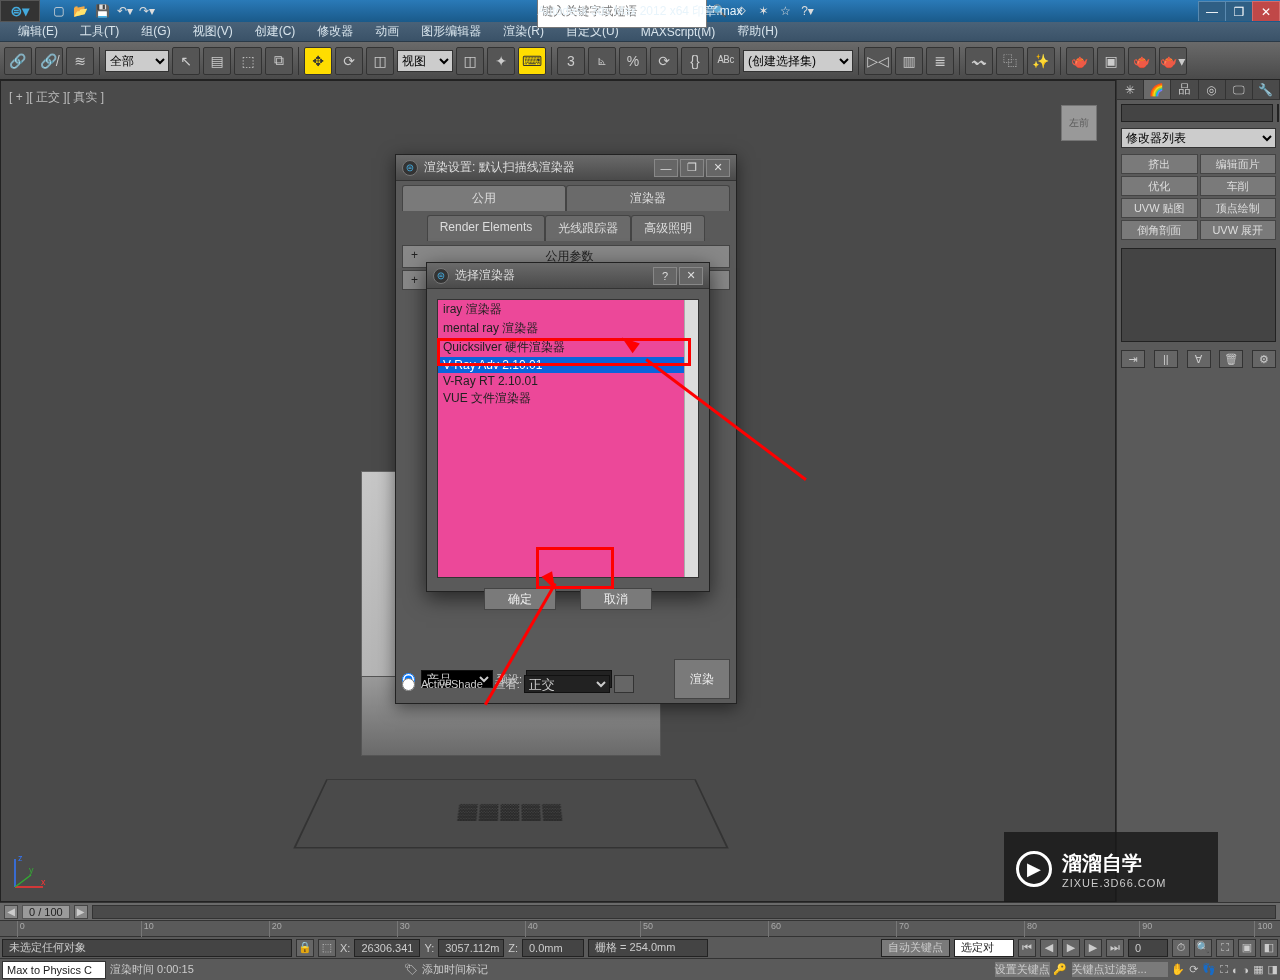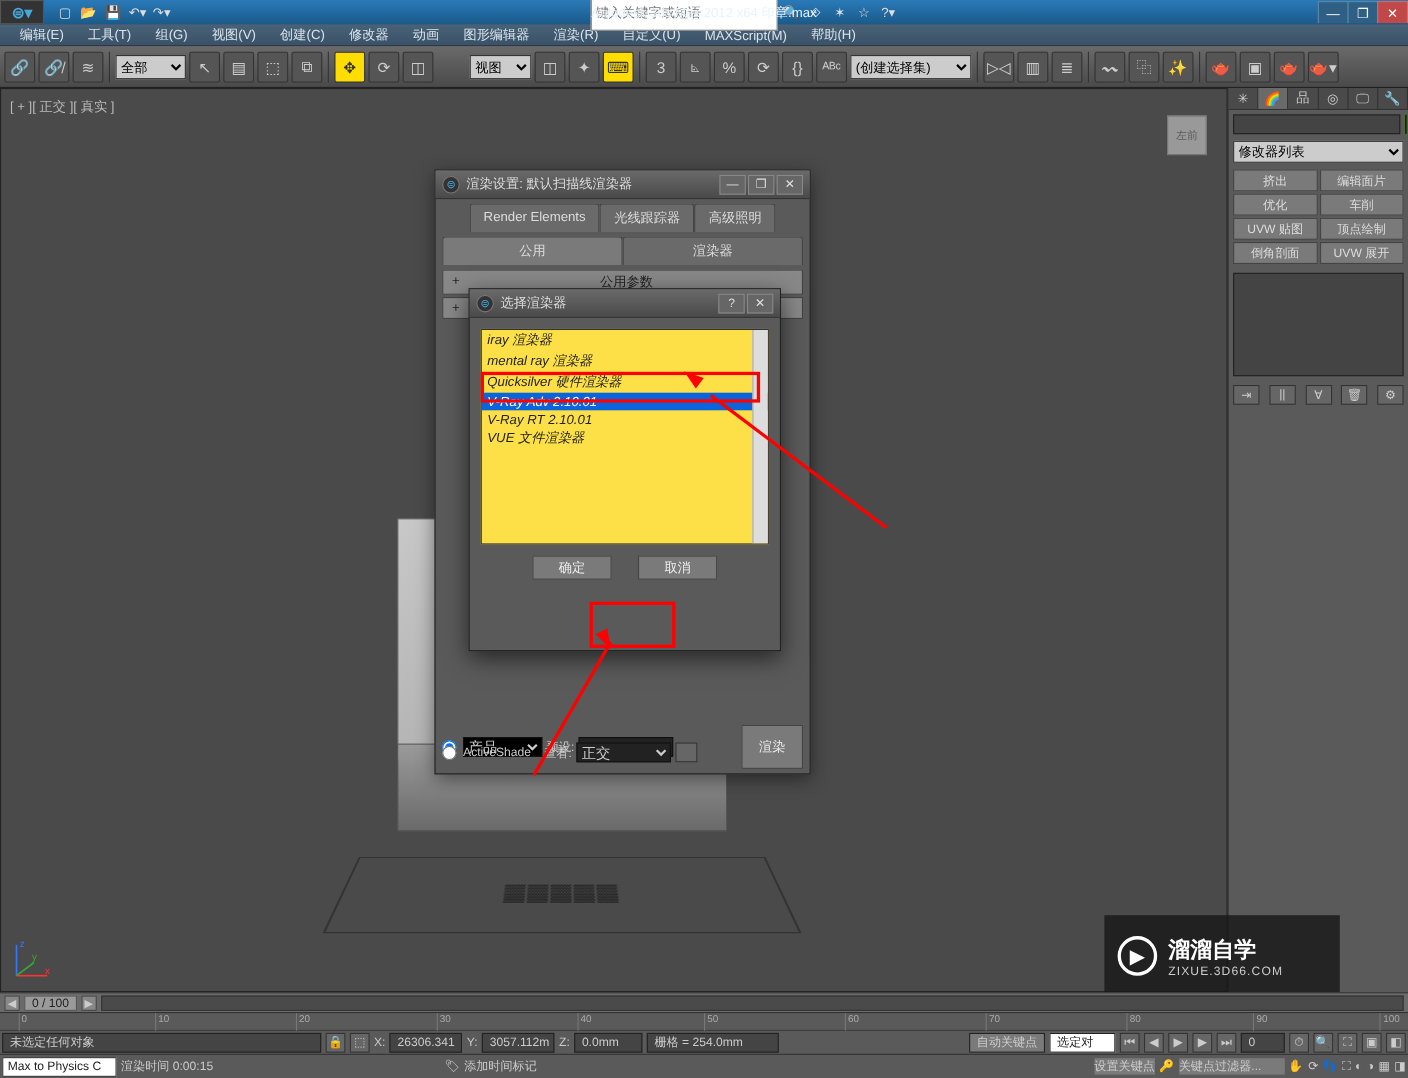--- a/index.html
+++ b/index.html
@@ -84,21 +84,21 @@
 .dlg-render .rollout-hdr { margin: 4px 6px 0; background: #888; border: 1px solid #444; padding: 2px 8px; text-align: center; font-size: 12px; color: #222; cursor: pointer; }
 .dlg-render .bottom-ctrl { position: absolute; bottom: 6px; left: 6px; right: 6px; }
 .dlg-render .row { display: flex; align-items: center; gap: 4px; margin-bottom: 4px; font-size: 11px; color: #ccc; }
 .dlg-render .row input[type=radio] { margin-right: 2px; }
 .dlg-render .row select { height: 18px; background: #222; color: #ccc; border: 1px solid #111; font-size: 13px; }
 .dlg-render .row .rbtn { height: 40px; width: 56px; background: #7a7a7a; border: 1px solid #444; color: #eee; cursor: pointer; display:flex; align-items:center; justify-content:center; font-size:12px;}
 .dlg-render .row .ib { width: 20px; height: 18px; background: #666; border: 1px solid #333; cursor: pointer; }
 
 
 .dlg-choose { position: absolute; left: 426px; top: 262px; width: 284px; height: 330px; background: #5a5a5a; border: 1px solid #222; box-shadow: 0 6px 20px rgba(0,0,0,.6); }
-.dlg-choose .listbox { margin: 10px; height: 196px; background: #fde047; border: 1px solid #333; position: relative; overflow: hidden; font-style: italic; }
+.dlg-choose .listbox { margin: 10px; height: 279px; background: #ec4899; border: 1px solid #333; position: relative; overflow: hidden; }
 .dlg-choose .listbox .scrollbar { position: absolute; right: 0; top: 0; width: 14px; height: 100%; background: #ddd; border-left: 1px solid #aaa; }
 .dlg-choose .listitem { padding: 1px 5px; font-size: 12px; color: #222; cursor: pointer; white-space: nowrap; }
 .dlg-choose .listitem.selected { background: #0a64dc; color: #fff; }
 .dlg-choose .btns { display: flex; justify-content: center; gap: 24px; margin-top: 4px; }
 .dlg-choose .btns .db { width: 72px; height: 22px; background: #7a7a7a; border: 1px solid #444; color: #eee; cursor: pointer; font-size: 12px; display:flex; align-items:center; justify-content:center;}
 
 
 .redbox { position: absolute; border: 3px solid #f00; pointer-events: none; }
 .arrow-line { position: absolute; background: #f00; transform-origin: 0 0; pointer-events: none; }
 .arrow-head { position: absolute; width: 0; height: 0; border-style: solid; pointer-events: none; }
@@ -160,21 +160,21 @@
   <span class="sep"></span>
   <select style="width:64px;"><option>全部</option></select>
   <span class="tbtn">↖</span>
   <span class="tbtn">▤</span>
   <span class="tbtn">⬚</span>
   <span class="tbtn">⧉</span>
   <span class="sep"></span>
   <span class="tbtn active">✥</span>
   <span class="tbtn">⟳</span>
   <span class="tbtn">◫</span>
-  <select style="width:56px;margin-left:30px;"><option>视图</option></select>
+  <select style="width:56px;"><option>视图</option></select>
   <span class="tbtn">◫</span>
   <span class="tbtn">✦</span>
   <span class="tbtn active">⌨</span>
   <span class="sep"></span>
   <span class="tbtn">3</span>
   <span class="tbtn">⦝</span>
   <span class="tbtn">%</span>
   <span class="tbtn">⟳</span>
   <span class="tbtn">{}</span>
   <span class="tbtn">ᴬᴮᶜ</span>
@@ -254,27 +254,27 @@
   <div class="dlg-titlebar">
     <span class="dicon">⊜</span>
     <span>渲染设置: 默认扫描线渲染器</span>
     <div class="dctrls">
       <span class="dc">—</span>
       <span class="dc">❐</span>
       <span class="dc">✕</span>
     </div>
   </div>
   <div class="tabs2" style="justify-content:center;">
+    <span class="t2 row2 active" style="flex:1; text-align:center;">公用</span>
+    <span class="t2 row2" style="flex:1; text-align:center;">渲染器</span>
+  </div>
+  <div class="tabs2" style="justify-content:center;">
     <span class="t2">Render Elements</span>
     <span class="t2">光线跟踪器</span>
     <span class="t2">高级照明</span>
-  </div>
-  <div class="tabs2" style="justify-content:center;">
-    <span class="t2 row2 active" style="flex:1; text-align:center;">公用</span>
-    <span class="t2 row2" style="flex:1; text-align:center;">渲染器</span>
   </div>
   <div class="rollout-hdr"><span style="float:left">+</span><span>公用参数</span></div>
   <div class="rollout-hdr" style="margin-top:2px;"><span style="float:left">+</span>&nbsp;</div>
 
   <div class="bottom-ctrl">
     <div class="row">
       <input type="radio" checked="" style="">
       <select style="width:72px; background:#000; color:#ccc;"><option>产品</option></select>
       <span>预设:</span>
       <select style="width:86px;"><option>----------------</option></select>

